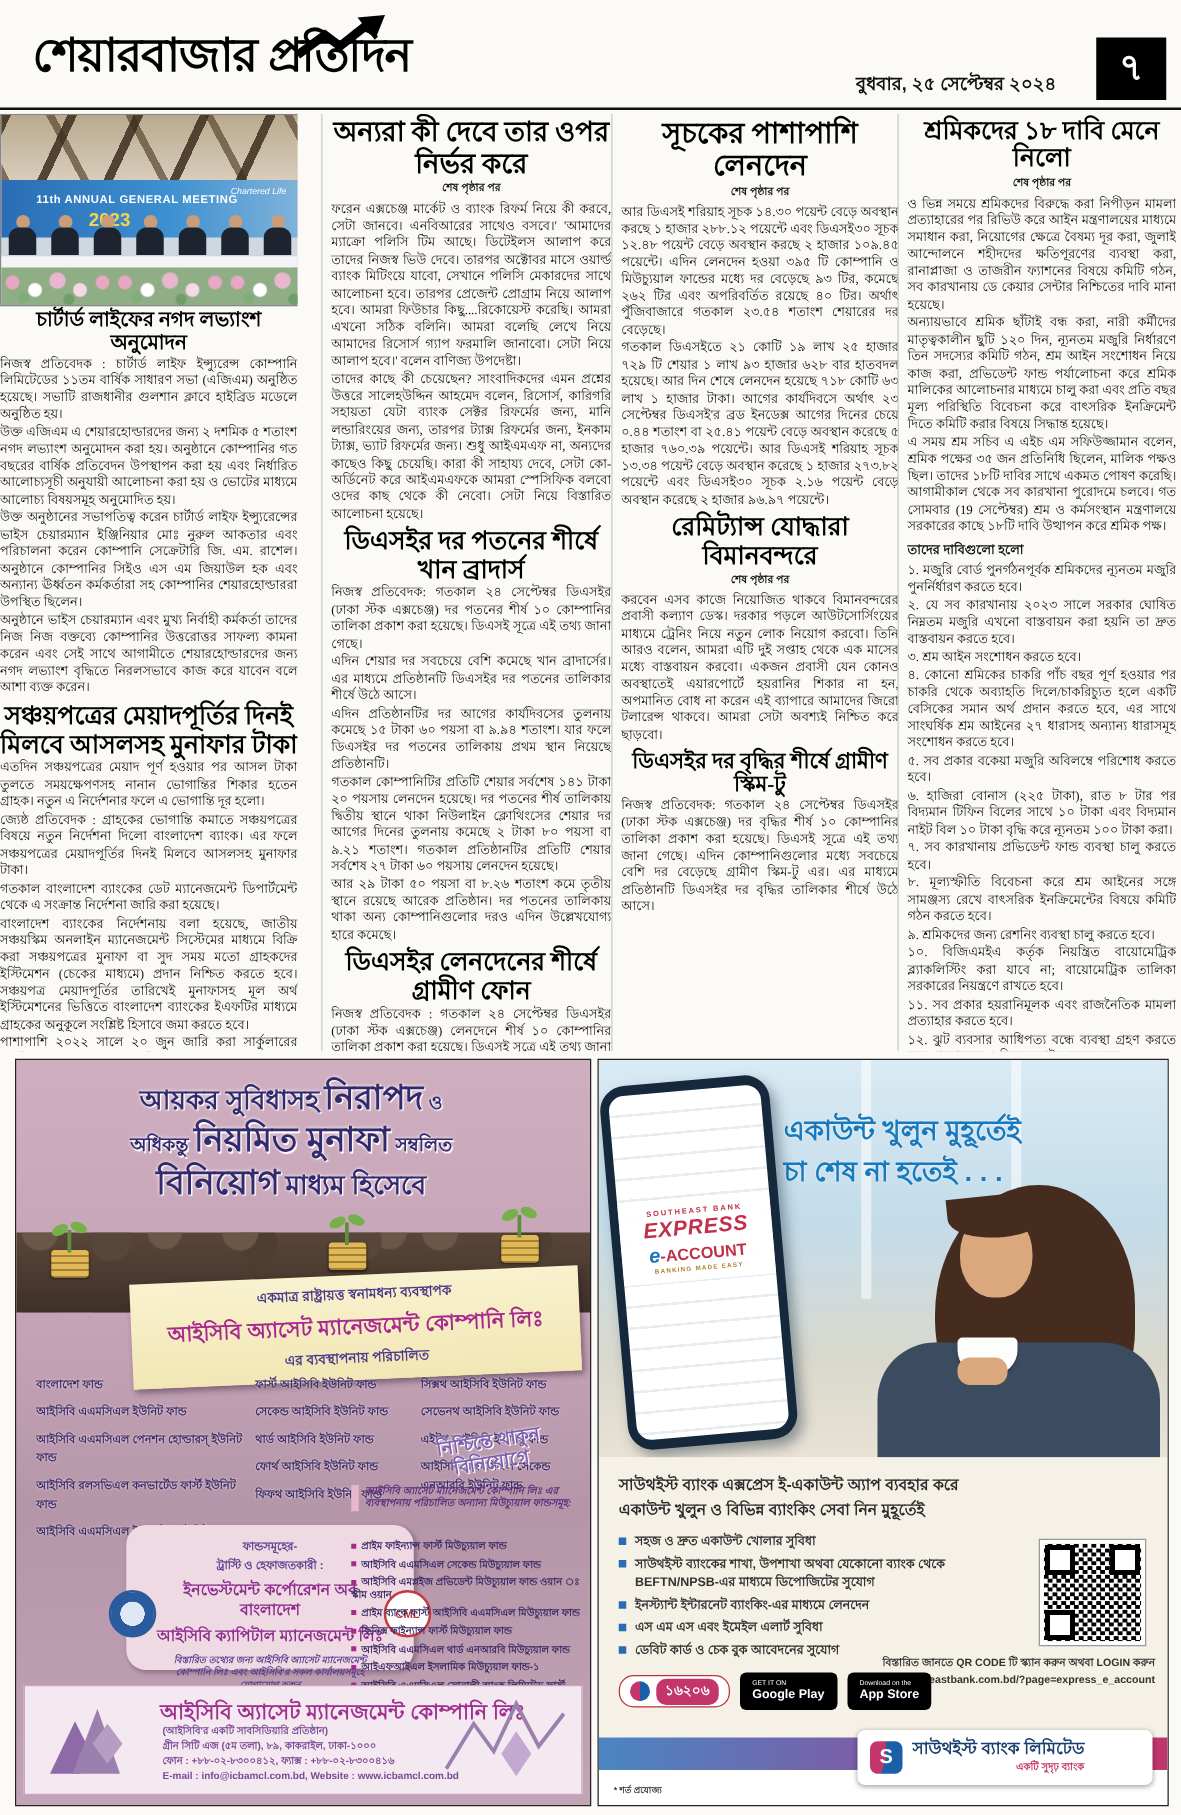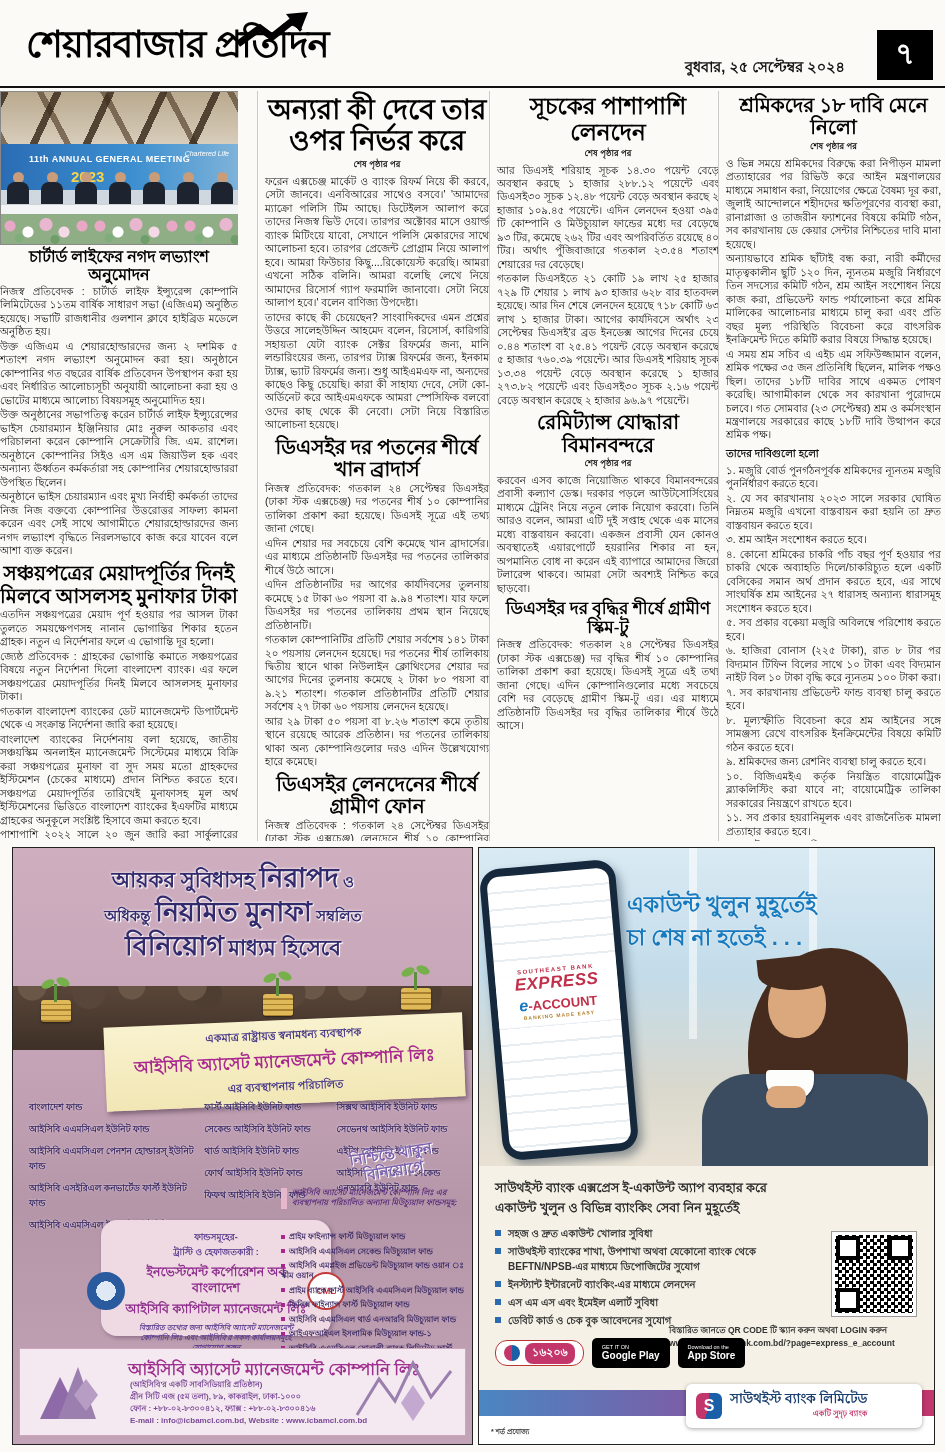--- a/index.html
+++ b/index.html
@@ -16,24 +16,24 @@
   .mast-rule{position:absolute;top:86px;left:0;width:945px;border-top:2px solid #111;}
 
   
   .col{position:absolute;top:91px;height:750px;overflow:hidden;}
   .col1{left:0;width:238px;}
   .col2{left:257px;width:224px;border-left:1px solid #c9c9c9;padding-left:7px;}
   .col3{left:489px;width:222px;border-left:1px solid #c9c9c9;padding-left:7px;}
   .col4{left:718px;width:215px;border-left:1px solid #c9c9c9;padding-left:7px;}
 
   .hl{font-weight:800;text-align:center;color:#000;margin:3px 0 1px;line-height:1.12;font-family:"Liberation Serif","DejaVu Serif",serif;}
-  .hl16{font-size:16px;} .hl20{font-size:20px;} .hl22{font-size:28px;} .hl17{font-size:17px;} .hl24{font-size:23px;}
+  .hl16{font-size:16px;} .hl20{font-size:20px;} .hl22{font-size:22px;} .hl17{font-size:17px;} .hl24{font-size:23px;}
   .cont{text-align:center;font-size:8.5px;font-weight:700;margin:0 0 3px;}
   .body p,.body div.d{font-size:10.3px;line-height:1.31;text-align:justify;margin:0 0 1px;}
-  .body{margin-bottom:4px;}
+  .body{margin-bottom:4px;font-family:Liberation Serif, serif;}
   .demintro{font-size:10.3px;font-weight:700;margin:1px 0;}
 
   
   .agm{position:relative;width:100%;height:152px;border:1px solid #888;background:#cfd8de;overflow:hidden;margin-bottom:2px;}
   .agm-ceiling{position:absolute;top:0;left:0;right:0;height:52px;
      background:
        repeating-linear-gradient(115deg,rgba(60,45,30,.85) 0 7px,transparent 7px 48px),
        repeating-linear-gradient(62deg,rgba(90,70,50,.7) 0 6px,transparent 6px 56px),
        linear-gradient(180deg,#b9a98e,#d8cdbb);}
   .agm-banner{position:absolute;top:52px;left:0;right:0;height:46px;
@@ -155,21 +155,21 @@
   .qr{position:absolute;right:18px;top:66px;width:78px;height:78px;background:
       conic-gradient(#000 25%,#fff 0 50%,#000 0 75%,#fff 0) 0 0/7px 7px;border:3px solid #fff;outline:1px solid #999;}
   .qr i{position:absolute;width:16px;height:16px;border:4px solid #000;background:#fff;}
   .qr .tl{top:1px;left:1px;} .qr .tr{top:1px;right:1px;} .qr .bl{bottom:1px;left:1px;}
   .badges{position:absolute;left:16px;top:172px;display:flex;gap:8px;align-items:center;}
   .hotline{height:24px;background:#fff;border:1px solid #b33;border-radius:12px;display:flex;align-items:center;padding:0 8px;gap:5px;}
   .hotline .sbmark{width:16px;height:16px;border-radius:50%;background:conic-gradient(#1b5fa8 0 50%,#c2366b 50% 100%);}
   .hotline .num{background:#c2366b;color:#fff;font-size:11px;font-weight:800;border-radius:8px;padding:1px 7px;}
   .store{height:26px;background:#000;color:#fff;border-radius:5px;display:flex;flex-direction:column;justify-content:center;padding:2px 10px;line-height:1.05;}
   .store .top{font-size:5.5px;} .store .bot{font-size:10px;font-weight:700;}
-  .qr-note{position:absolute;right:10px;top:158px;width:255px;text-align:left;font-size:8.5px;font-weight:800;color:#333;line-height:1.5;}
+  .qr-note{position:absolute;right:10px;top:158px;width:255px;text-align:right;font-size:8.5px;font-weight:800;color:#333;line-height:1.5;}
   .seb-bar{position:absolute;bottom:28px;left:0;right:0;height:26px;
       background:linear-gradient(90deg,#4a86c2,#7a5fa8 45%,#c2366b);}
   .seb-plate{position:absolute;bottom:16px;right:12px;width:236px;height:44px;background:#fff;border-radius:6px;
       box-shadow:0 1px 4px rgba(0,0,0,.35);display:flex;align-items:center;padding:0 10px;gap:8px;box-sizing:border-box;}
   .seb-plate .sbmark{width:26px;height:26px;border-radius:6px;background:conic-gradient(#1b5fa8 0 55%,#c2366b 55% 100%);
       color:#fff;font-weight:800;font-size:16px;display:flex;align-items:center;justify-content:center;}
   .seb-plate .nm{font-size:13.5px;font-weight:800;color:#1b3f6e;line-height:1.1;}
   .seb-plate .tg{font-size:8px;font-weight:700;color:#c2366b;text-align:right;}
   .seb-terms{position:absolute;bottom:6px;left:12px;font-size:7px;font-weight:700;color:#333;}
 </style>
@@ -291,21 +291,21 @@
       <p>নিজস্ব প্রতিবেদক: গতকাল ২৪ সেপ্টেম্বর ডিএসইর (ঢাকা স্টক এক্সচেঞ্জ) দর বৃদ্ধির শীর্ষ ১০ কোম্পানির তালিকা প্রকাশ করা হয়েছে। ডিএসই সূত্রে এই তথ্য জানা গেছে। এদিন কোম্পানিগুলোর মধ্যে সবচেয়ে বেশি দর বেড়েছে গ্রামীণ স্কিম-টু এর। এর মাধ্যমে প্রতিষ্ঠানটি ডিএসইর দর বৃদ্ধির তালিকার শীর্ষে উঠে আসে।</p>
     </div>
 </div>
 
 <div class="col col4">
   <div class="hl hl20">শ্রমিকদের ১৮ দাবি মেনে নিলো</div>
   <div class="cont">শেষ পৃষ্ঠার পর</div>
   <div class="body">
       <p>ও ভিন্ন সময়ে শ্রমিকদের বিরুদ্ধে করা নিপীড়ন মামলা প্রত্যাহারের পর রিভিউ করে আইন মন্ত্রণালয়ের মাধ্যমে সমাধান করা, নিয়োগের ক্ষেত্রে বৈষম্য দূর করা, জুলাই আন্দোলনে শহীদদের ক্ষতিপূরণের ব্যবস্থা করা, রানাপ্লাজা ও তাজরীন ফ্যাশনের বিষয়ে কমিটি গঠন, সব কারখানায় ডে কেয়ার সেন্টার নিশ্চিতের দাবি মানা হয়েছে।</p>
       <p>অন্যায়ভাবে শ্রমিক ছাঁটাই বন্ধ করা, নারী কর্মীদের মাতৃত্বকালীন ছুটি ১২০ দিন, ন্যূনতম মজুরি নির্ধারণে তিন সদস্যের কমিটি গঠন, শ্রম আইন সংশোধন নিয়ে কাজ করা, প্রভিডেন্ট ফান্ড পর্যালোচনা করে শ্রমিক মালিকের আলোচনার মাধ্যমে চালু করা এবং প্রতি বছর মূল্য পরিস্থিতি বিবেচনা করে বাৎসরিক ইনক্রিমেন্ট দিতে কমিটি করার বিষয়ে সিদ্ধান্ত হয়েছে।</p>
-      <p>এ সময় শ্রম সচিব এ এইচ এম সফিউজ্জামান বলেন, শ্রমিক পক্ষের ৩৫ জন প্রতিনিধি ছিলেন, মালিক পক্ষও ছিল। তাদের ১৮টি দাবির সাথে একমত পোষণ করেছি। আগামীকাল থেকে সব কারখানা পুরোদমে চলবে। গত সোমবার (২৩ সেপ্টেম্বর) শ্রম ও কর্মসংস্থান মন্ত্রণালয়ে সরকারের কাছে ১৮টি দাবি উত্থাপন করে শ্রমিক পক্ষ।</p>
+      <p>এ সময় শ্রম সচিব এ এইচ এম সফিউজ্জামান বলেন, শ্রমিক পক্ষের ৩৫ জন প্রতিনিধি ছিলেন, মালিক পক্ষও ছিল। তাদের ১৮টি দাবির সাথে একমত পোষণ করেছি। আগামীকাল থেকে সব কারখানা পুরোদমে চলবে। গত সোমবার (19 সেপ্টেম্বর) শ্রম ও কর্মসংস্থান মন্ত্রণালয়ে সরকারের কাছে ১৮টি দাবি উত্থাপন করে শ্রমিক পক্ষ।</p>
     </div>
   <div class="demintro">তাদের দাবিগুলো হলো</div>
   <div class="body">
       <div class="d">১. মজুরি বোর্ড পুনর্গঠনপূর্বক শ্রমিকদের ন্যূনতম মজুরি পুনর্নির্ধারণ করতে হবে।</div>
       <div class="d">২. যে সব কারখানায় ২০২৩ সালে সরকার ঘোষিত নিম্নতম মজুরি এখনো বাস্তবায়ন করা হয়নি তা দ্রুত বাস্তবায়ন করতে হবে।</div>
       <div class="d">৩. শ্রম আইন সংশোধন করতে হবে।</div>
       <div class="d">৪. কোনো শ্রমিকের চাকরি পাঁচ বছর পূর্ণ হওয়ার পর চাকরি থেকে অব্যাহতি দিলে/চাকরিচ্যুত হলে একটি বেসিকের সমান অর্থ প্রদান করতে হবে, এর সাথে সাংঘর্ষিক শ্রম আইনের ২৭ ধারাসহ অন্যান্য ধারাসমূহ সংশোধন করতে হবে।</div>
       <div class="d">৫. সব প্রকার বকেয়া মজুরি অবিলম্বে পরিশোধ করতে হবে।</div>
       <div class="d">৬. হাজিরা বোনাস (২২৫ টাকা), রাত ৮ টার পর বিদ্যমান টিফিন বিলের সাথে ১০ টাকা এবং বিদ্যমান নাইট বিল ১০ টাকা বৃদ্ধি করে ন্যূনতম ১০০ টাকা করা।</div>
       <div class="d">৭. সব কারখানায় প্রভিডেন্ট ফান্ড ব্যবস্থা চালু করতে হবে।</div>
@@ -354,21 +354,21 @@
     <div class="l1">একমাত্র রাষ্ট্রায়ত্ত স্বনামধন্য ব্যবস্থাপক</div>
     <div class="l2">আইসিবি অ্যাসেট ম্যানেজমেন্ট কোম্পানি লিঃ</div>
     <div class="l3">এর ব্যবস্থাপনায় পরিচালিত</div>
   </div>
 
   <div class="icb-funds">
     <div class="fl">
         <div>বাংলাদেশ ফান্ড</div>
         <div>আইসিবি এএমসিএল ইউনিট ফান্ড</div>
         <div>আইসিবি এএমসিএল পেনশন হোল্ডারস্ ইউনিট ফান্ড</div>
-        <div>আইসিবি এসইরিএল কনভার্টেড ফার্স্ট ইউনিট ফান্ড</div>
+        <div>আইসিবি রলসভিএল কনভার্টেড ফার্স্ট ইউনিট ফান্ড</div>
         <div>আইসিবি এএমসিএল ইসলামিক ইউনিট ফান্ড</div>
       </div>
     <div class="fl">
         <div>ফার্স্ট আইসিবি ইউনিট ফান্ড</div>
         <div>সেকেন্ড আইসিবি ইউনিট ফান্ড</div>
         <div>থার্ড আইসিবি ইউনিট ফান্ড</div>
         <div>ফোর্থ আইসিবি ইউনিট ফান্ড</div>
         <div>ফিফথ আইসিবি ইউনিট ফান্ড</div>
       </div>
     <div class="fl">

